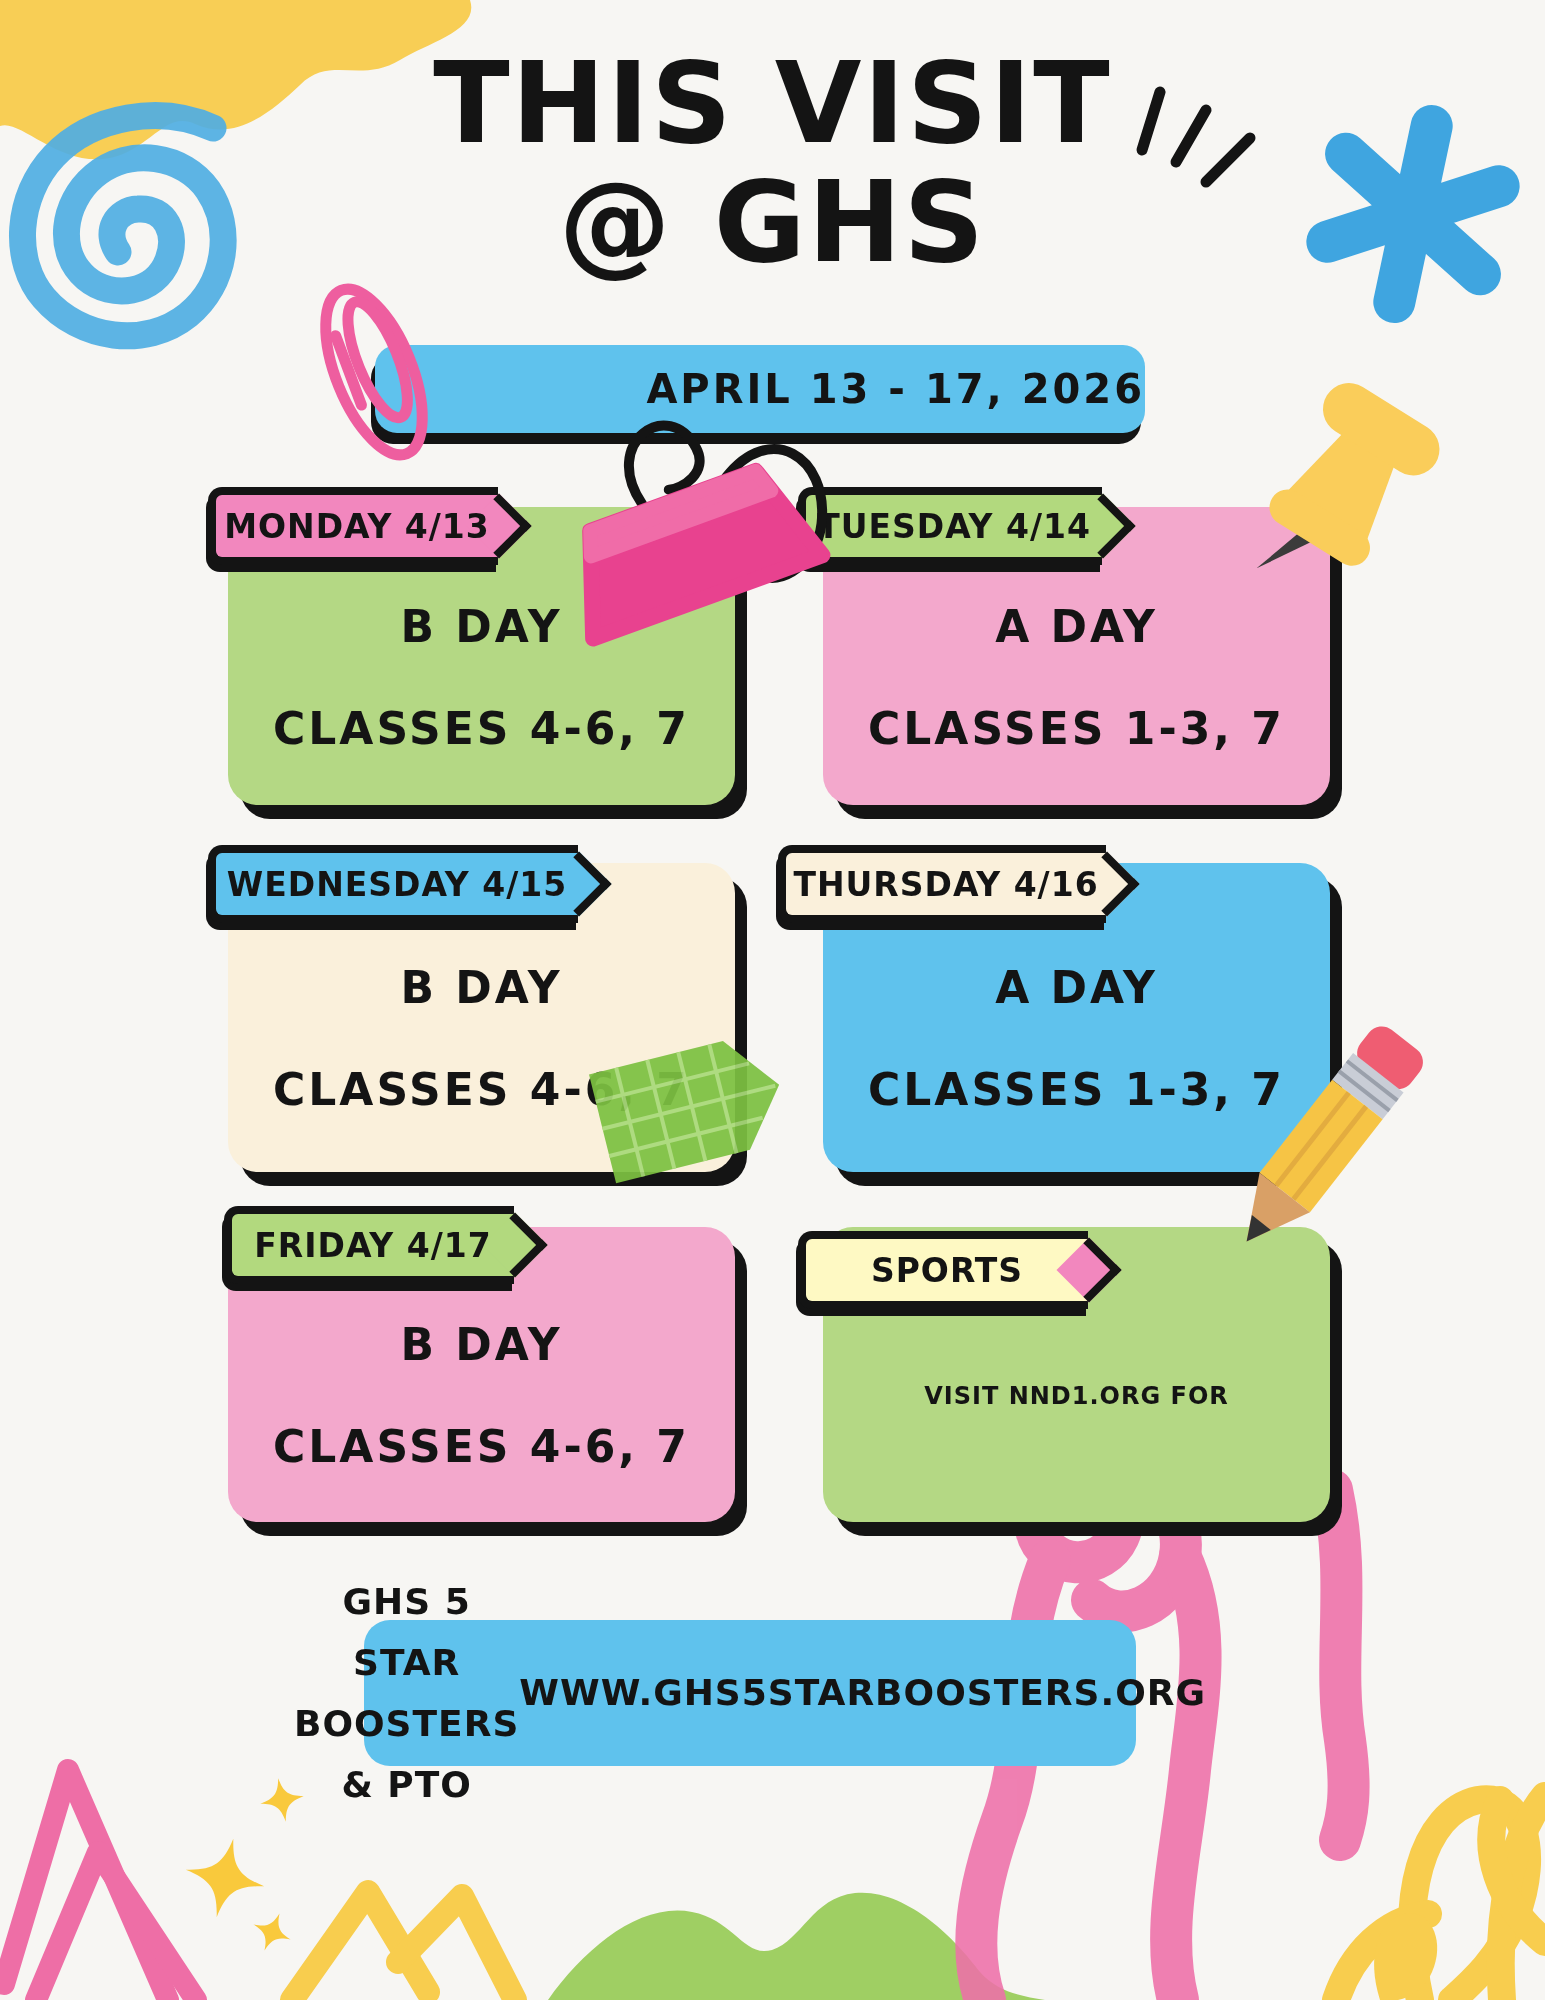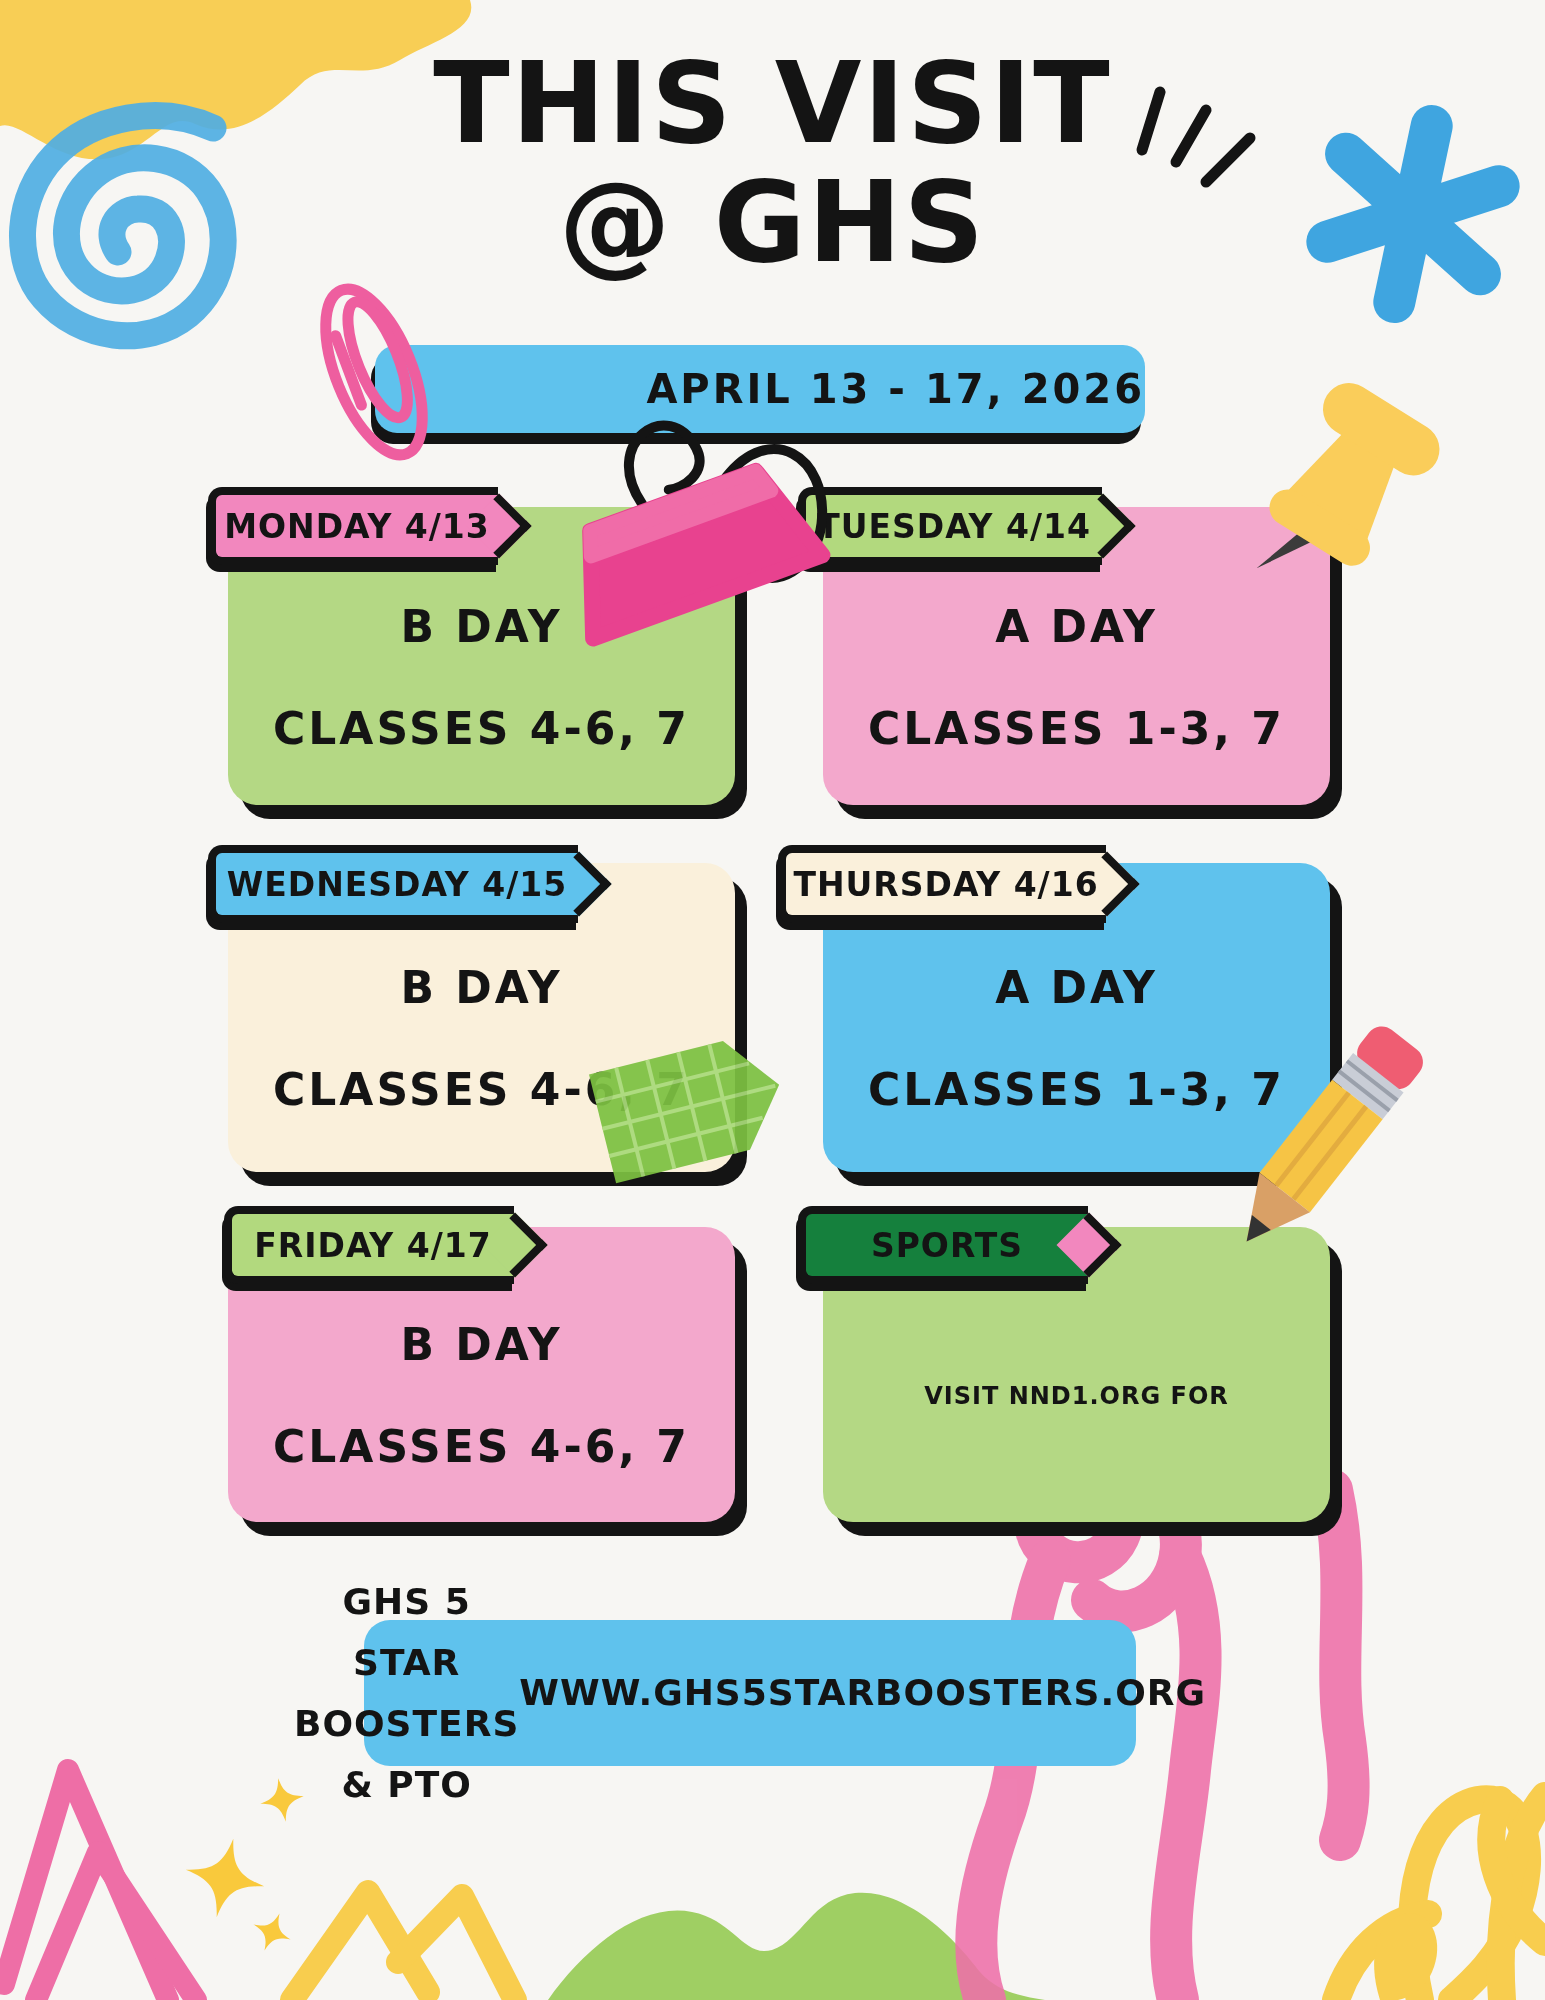--- a/index.html
+++ b/index.html
@@ -166,21 +166,21 @@
     <span class="label-text">WEDNESDAY 4/15</span>
   </div>
   <div class="day-label label-thursday" style="background-color: rgb(250, 240, 219);">
     <span class="label-tip" style="background-color: rgb(250, 240, 219);"></span>
     <span class="label-text">THURSDAY 4/16</span>
   </div>
   <div class="day-label label-friday" style="background-color: rgb(178, 217, 126);">
     <span class="label-tip" style="background-color: rgb(178, 217, 126);"></span>
     <span class="label-text">FRIDAY 4/17</span>
   </div>
-  <div class="day-label label-sports" style="background-color: #15803d;">
+  <div class="day-label label-sports" style="background-color: #fef9c3; margin-top: 25px;">
     <span class="label-tip" style="background-color: rgb(242, 135, 190);"></span>
     <span class="label-text">SPORTS</span>
   </div>
 
   <div class="footer" style="background-color: rgb(95, 194, 237);">
     <div>GHS 5 STAR BOOSTERS &amp; PTO</div>
     <div>WWW.GHS5STARBOOSTERS.ORG</div>
   </div>
 
   <svg id="fg-layer" class="layer" viewBox="0 0 1545 2000">

